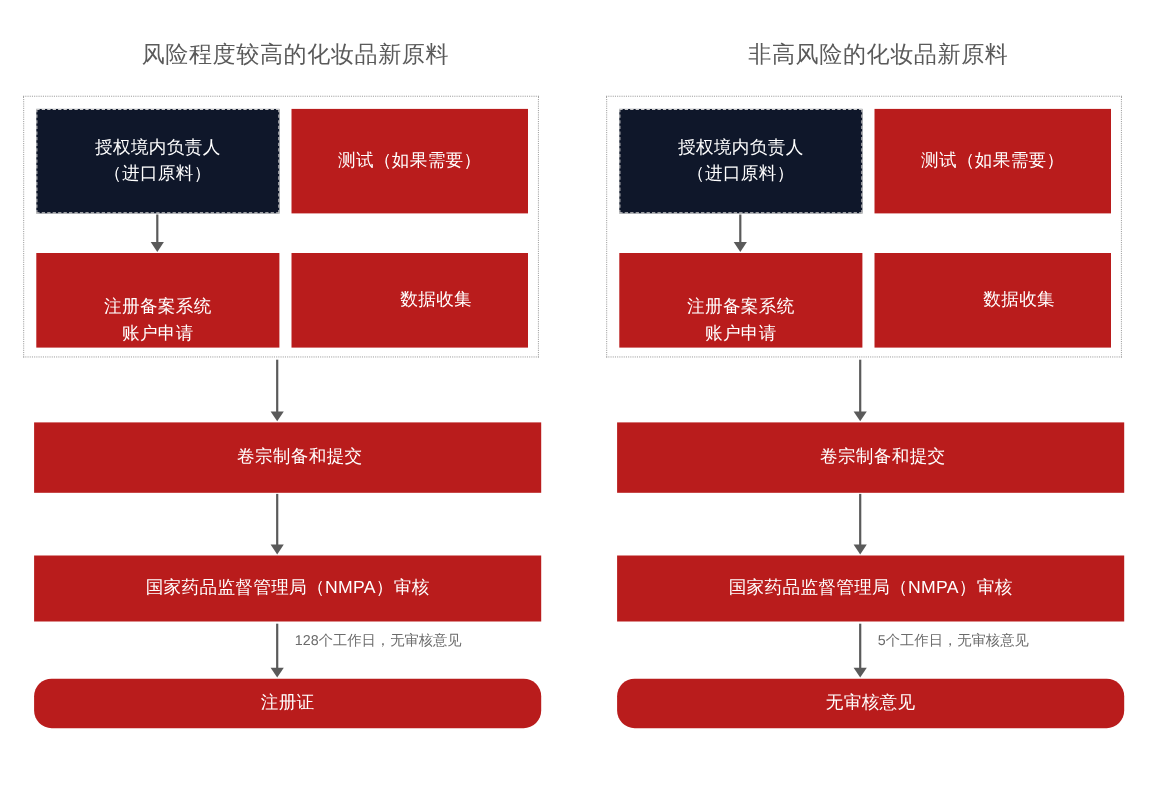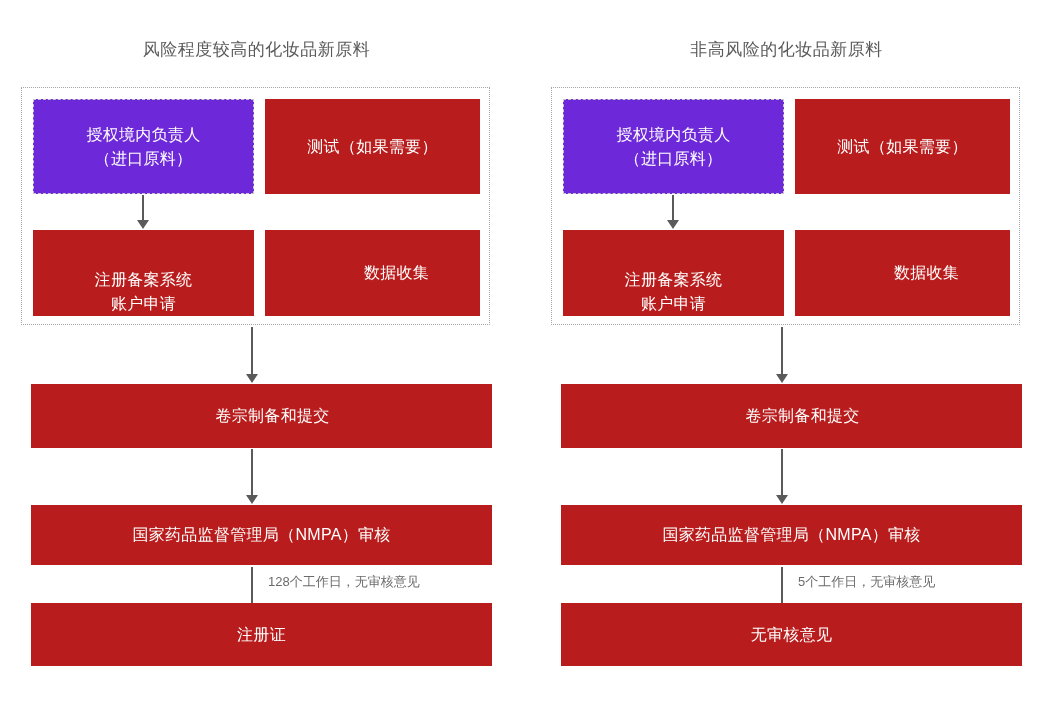--- a/index.html
+++ b/index.html
@@ -27,24 +27,24 @@
     width: 471px;
     height: 715px;
   }
   .column.left  { left: 21px; }
   .column.right { left: 551px; }
 
   
   .col-title {
     position: absolute;
     top: 38px;
-    left: 0;
+    left: 12px;
     width: 471px;
     text-align: center;
-    font-size: 17px;
+    font-size: 21px;
     line-height: 24px;
     color: #5a5a5a;
     letter-spacing: .5px;
     white-space: nowrap;
   }
 
   
   .group-box {
     position: absolute;
     top: 87px;
@@ -65,38 +65,38 @@
     text-align: center;
     color: #ffffff;
     font-size: 16px;
     line-height: 24px;
     letter-spacing: .3px;
   }
   .node .label { display: block; }
 
   .node.teal { background: #b91c1c; }
   .node.blue {
-    background: #6d28d9;
+    background: #0f172a;
     border: 1px dashed #c9c9c9;
   }
 
   
   .in-r1c1 { left: 11px;  top: 11px;  width: 221px; height: 95px; }
   .in-r1c2 { left: 243px; top: 11px;  width: 215px; height: 95px; }
   .in-r2c1 { left: 11px;  top: 142px; width: 221px; height: 86px; align-items: flex-end; }
   .in-r2c2 { left: 243px; top: 142px; width: 215px; height: 86px; padding-left: 48px; }
 
   
   .wide {
     left: 10px;
     width: 461px;
   }
   .n-dossier { top: 384px;  height: 64px; padding-left: 22px; }
   .n-review  { top: 505px;  height: 60px; }
-  .n-result  { top: 603px;  height: 63px; }
+  .n-result  { top: 617px;  height: 45px; border-radius: 16px; }
 
   
   .arrow {
     position: absolute;
     width: 14px;
     display: flex;
     flex-direction: column;
     align-items: center;
   }
   .arrow .shaft {

